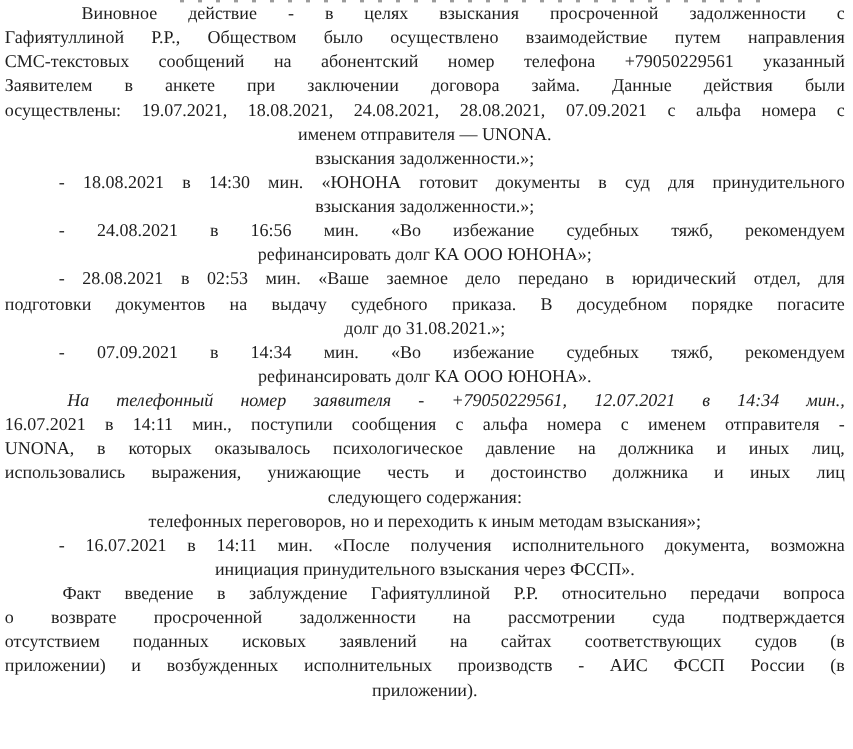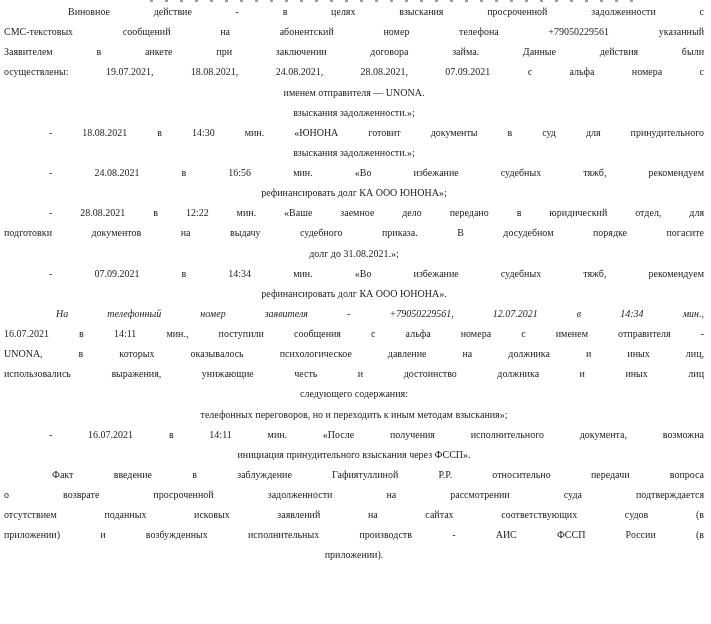--- a/index.html
+++ b/index.html
@@ -9,21 +9,21 @@
     background: #ffffff;
     overflow: hidden;
   }
   .page {
     position: relative;
     width: 711px;
     height: 624px;
     box-sizing: border-box;
     padding: 2px 7px 0 4px;
     font-family: "Liberation Serif", "DejaVu Serif", serif;
-    font-size: 10px;
+    font-size: 15px;
     line-height: 20.13px;
     color: #1d1d1d;
     background: #ffffff;
   }
   .para { margin: 0; }
   .line {
     height: 20.13px;
     overflow: hidden;
     white-space: normal;
     text-align: center;
@@ -45,38 +45,39 @@
   }
 </style>
 </head>
 <body>
 
 <div class="page">
   <div class="clip-frag"></div>
   <div id="doc">
       <div class="para">
         <div class="line j" style="text-indent: 64px;">Виновное действие - в целях взыскания просроченной задолженности с</div>
+        <div class="line j">Гафиятуллиной Р.Р., Обществом было осуществлено взаимодействие путем направления</div>
         <div class="line j">СМС-текстовых сообщений на абонентский номер телефона +79050229561 указанный</div>
         <div class="line j">Заявителем в анкете при заключении договора займа. Данные действия были</div>
         <div class="line j">осуществлены: 19.07.2021, 18.08.2021, 24.08.2021, 28.08.2021, 07.09.2021 с альфа номера с</div>
         <div class="line">именем отправителя — UNONA.</div>
       </div>
       <div class="para">
         <div class="line">взыскания задолженности.»;</div>
       </div>
       <div class="para">
         <div class="line j" style="text-indent: 45px;">- 18.08.2021 в 14:30 мин. «ЮНОНА готовит документы в суд для принудительного</div>
         <div class="line">взыскания задолженности.»;</div>
       </div>
       <div class="para">
         <div class="line j" style="text-indent: 45px;">- 24.08.2021 в 16:56 мин. «Во избежание судебных тяжб, рекомендуем</div>
         <div class="line">рефинансировать долг КА ООО ЮНОНА»;</div>
       </div>
       <div class="para">
-        <div class="line j" style="text-indent: 45px;">- 28.08.2021 в 12:22 мин. «Ваше заемное дело передано в юридический отдел, для</div>
+        <div class="line j" style="text-indent: 45px;">- 28.08.2021 в 02:53 мин. «Ваше заемное дело передано в юридический отдел, для</div>
         <div class="line j">подготовки документов на выдачу судебного приказа. В досудебном порядке погасите</div>
         <div class="line">долг до 31.08.2021.»;</div>
       </div>
       <div class="para">
         <div class="line j" style="text-indent: 45px;">- 07.09.2021 в 14:34 мин. «Во избежание судебных тяжб, рекомендуем</div>
         <div class="line">рефинансировать долг КА ООО ЮНОНА».</div>
       </div>
       <div class="para">
         <div class="line j" style="text-indent: 52px; font-style: italic;">На телефонный номер заявителя - +79050229561, 12.07.2021 в 14:34 мин.,</div>
         <div class="line j">16.07.2021 в 14:11 мин., поступили сообщения с альфа номера с именем отправителя -</div>

